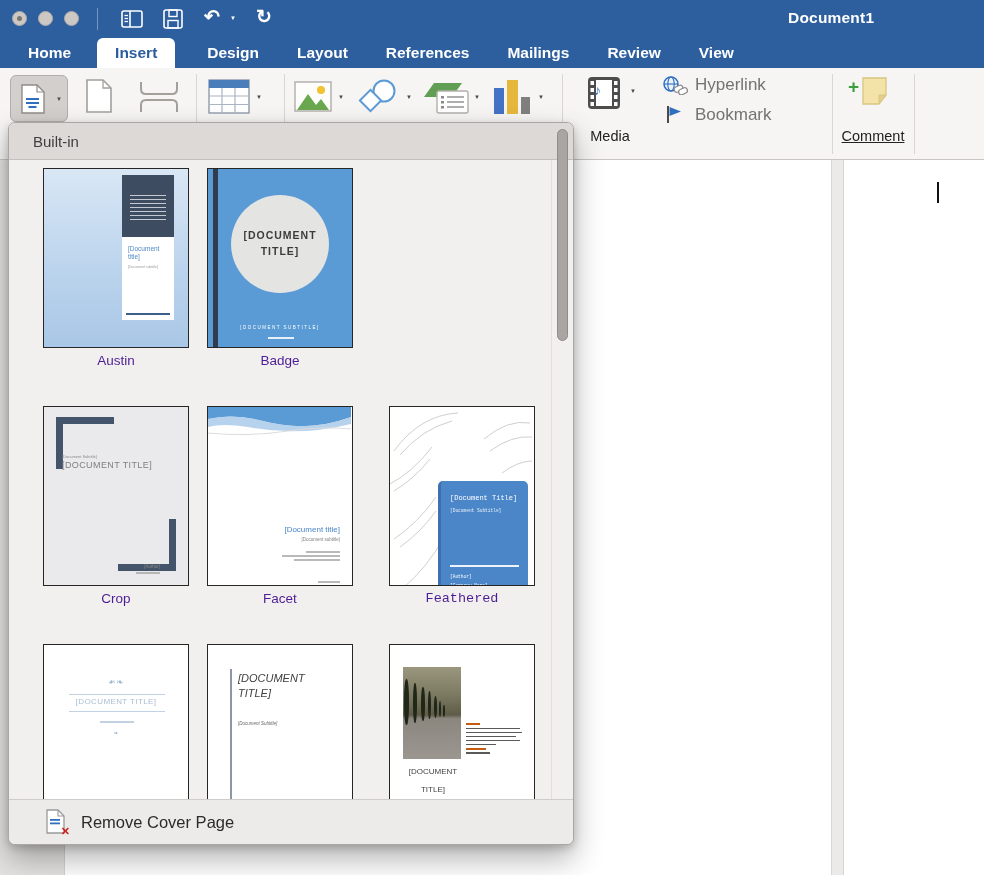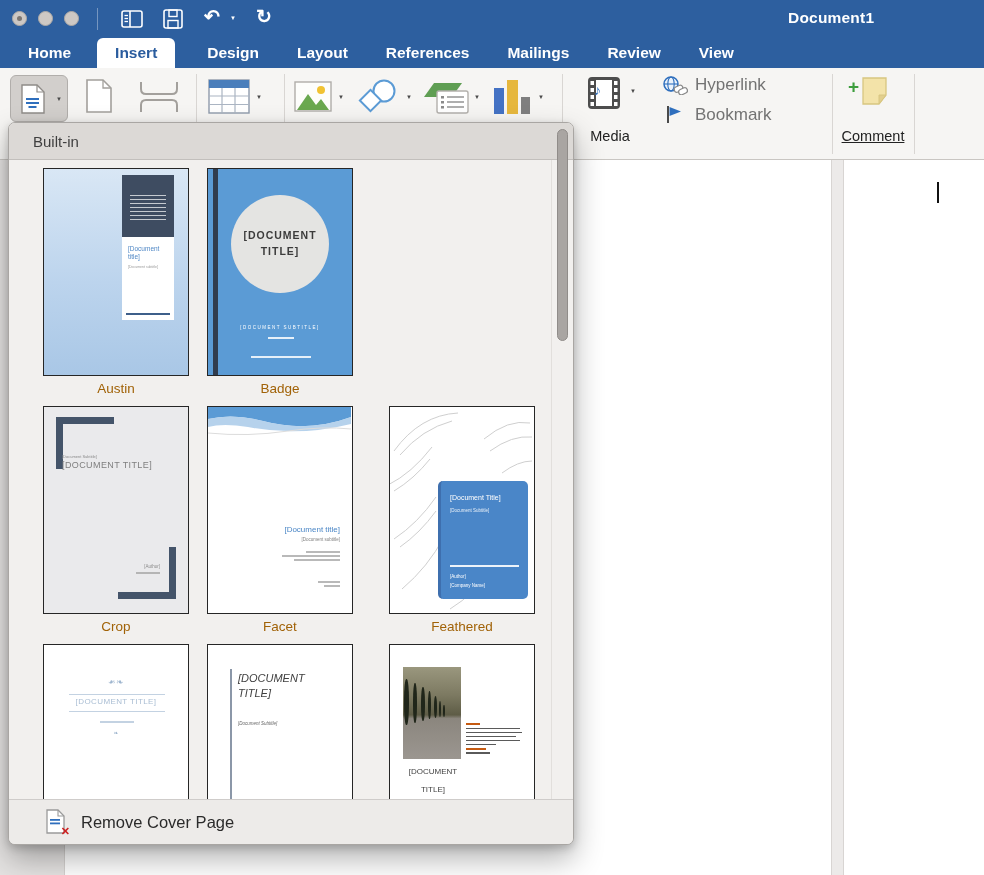--- a/index.html
+++ b/index.html
@@ -40,22 +40,22 @@
   
   .dropdown { position:absolute; left:8px; top:122px; width:566px; height:723px; background:#f2f0ee; border:1px solid #a9a6a3; border-radius:7px; box-shadow:0 14px 30px rgba(0,0,0,.30), 0 3px 9px rgba(0,0,0,.18); z-index:10; }
   .dd-header { position:absolute; left:0; top:0; width:100%; height:37px; background:#dcd9d6; border-bottom:1px solid #c2bfbc; border-radius:6px 6px 0 0; font-size:15px; color:#3f3f3f; line-height:37px; padding-left:24px; }
   .dd-body { position:absolute; left:0; top:37px; width:100%; height:641px; overflow:hidden; }
   .dd-footer { position:absolute; left:0; bottom:0; width:100%; height:45px; background:#edebe9; border-top:1px solid #cfccca; border-radius:0 0 6px 6px; display:flex; align-items:center; padding-left:36px; }
   .dd-footer .flabel { margin-left:14px; font-size:16.5px; color:#2b2b2b; }
   .dd-scroll-track { position:absolute; right:21px; top:37px; bottom:45px; width:1px; background:#e2dfdc; }
   .dd-scroll-thumb { position:absolute; right:5px; top:6px; width:11px; height:212px; background:#a9a5a2; border:1px solid #908c89; border-radius:6px; }
 
   .cell { position:absolute; width:146px; }
-  .thumb { position:relative; width:146px; height:208px; background:#fff; border:1.5px solid #262626; overflow:hidden; }
-  .cap { margin-top:5px; text-align:center; font-size:13.5px; color:#a16207; }
+  .thumb { position:relative; width:146px; height:180px; background:#fff; border:1.5px solid #262626; overflow:hidden; }
+  .cap { margin-top:5px; text-align:center; font-size:13.5px; color:#4c1d95; }
   .bar { position:absolute; }
 
   
   .t-austin { background:linear-gradient(180deg,#d9e7f5 0%,#bcd4ed 55%,#a9c7e6 100%); }
   .austin-strip { position:absolute; left:78px; top:6px; width:52px; height:145px; background:#fff; }
   .austin-navy { position:absolute; left:0; top:0; width:100%; height:62px; background:#3e4c61; }
   .austin-lines { position:absolute; left:8px; top:20px; width:36px; height:26px; background:repeating-linear-gradient(180deg, rgba(255,255,255,.7) 0 1px, transparent 1px 4px); }
   .austin-title { position:absolute; left:6px; top:70px; width:42px; font-size:6.5px; line-height:1.3; color:#4f87c5; }
   .austin-sub { position:absolute; left:6px; top:90px; width:44px; font-size:3.5px; color:#9a9a9a; }
   .austin-rule { position:absolute; left:4px; top:138px; width:44px; height:2px; background:#3e5f8a; }
@@ -381,21 +381,21 @@
             <div class="bar" style="right:12px; top:152px; width:46px; height:1.5px; background:#b9b9b9;"></div>
           </div>
           <div class="facet-g2">
             <div class="bar" style="right:12px; top:174px; width:22px; height:1.5px; background:#b9b9b9;"></div>
             <div class="bar" style="right:12px; top:178px; width:16px; height:1.5px; background:#b9b9b9;"></div>
           </div>
         </div>
         <div class="cap">Facet</div>
       </div>
 
-      <div class="cell" style="left:380px; top:246px;">
+      <div class="cell" style="left:380px; top:246px;font-family:Liberation Mono, monospace;">
         <div class="thumb">
           <svg width="143" height="205" viewBox="0 0 143 205" style="position:absolute; left:0; top:0;">
             <g fill="none" stroke="#cfcfcf" stroke-width="1">
               <path d="M4,44 Q30,8 68,6 M10,48 Q32,22 62,14"></path>
               <path d="M-2,78 Q22,66 42,40 M4,84 Q24,72 40,52"></path>
               <path d="M4,132 Q28,116 46,90 M10,140 Q30,126 46,104"></path>
               <path d="M12,182 Q38,160 54,130"></path>
               <path d="M60,202 Q86,186 98,164"></path>
               <path d="M94,32 Q118,12 140,16 M100,44 Q122,28 142,30"></path>
               <path d="M112,66 Q128,54 142,54"></path>

